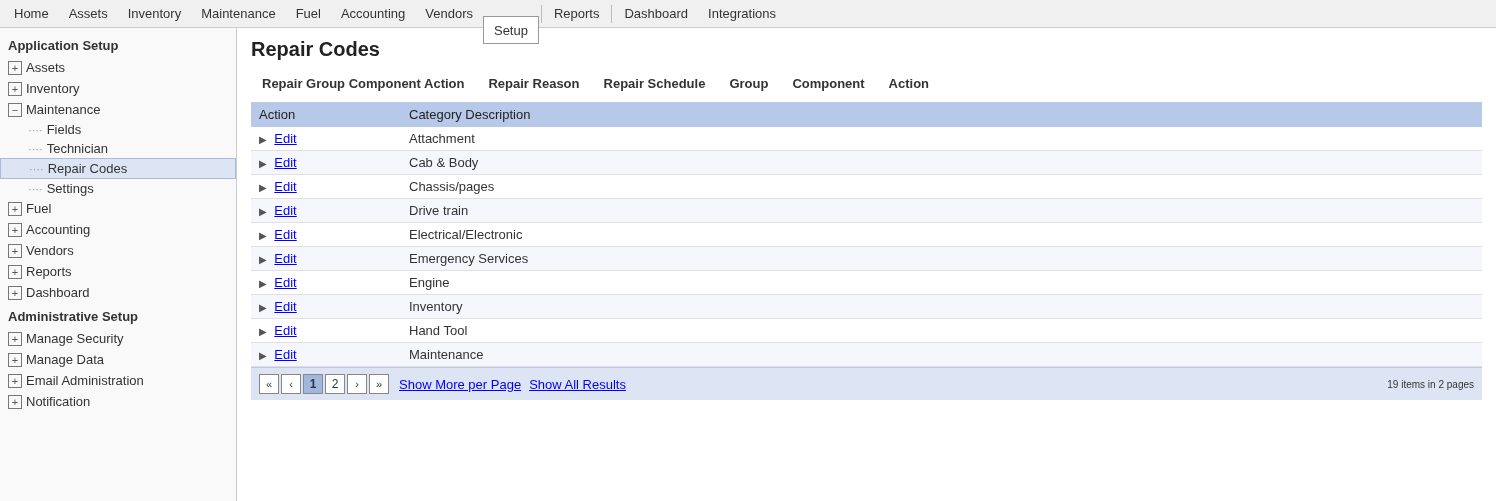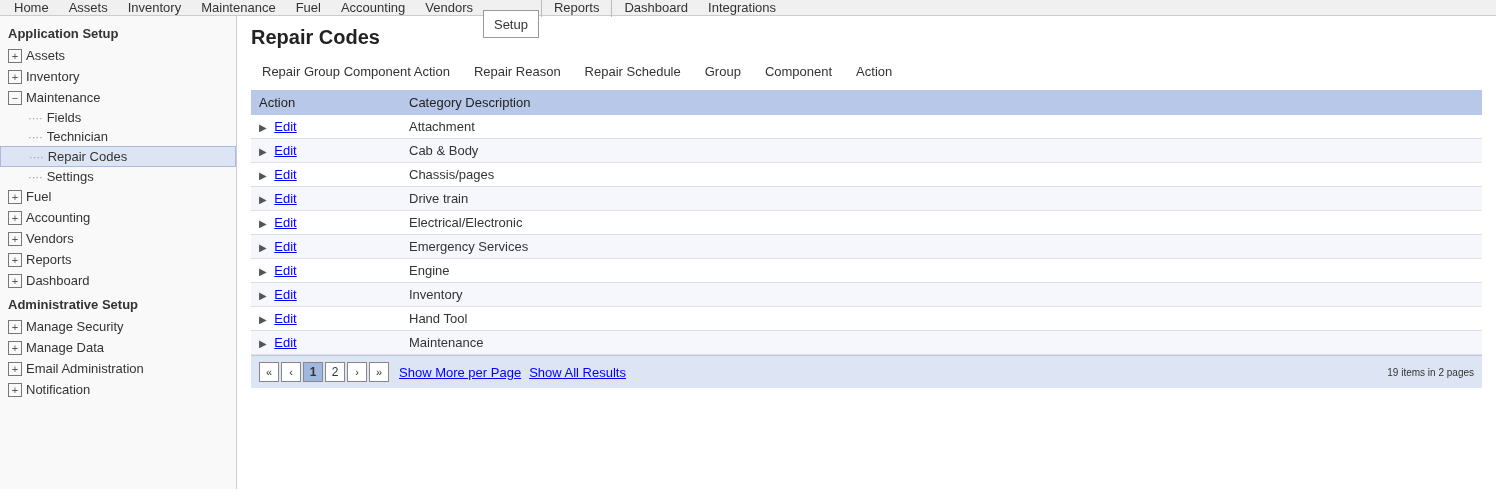--- a/index.html
+++ b/index.html
@@ -5,21 +5,21 @@
     * { box-sizing: border-box; margin: 0; padding: 0; }
     body { font-family: Arial, sans-serif; font-size: 13px; color: #333; background: #fff; overflow: hidden; }
 
     
     .top-nav {
       display: flex;
       align-items: center;
       background: #f0f0f0;
       border-bottom: 1px solid #ccc;
       padding: 0 4px;
-      height: 16px;
+      height: 28px;
     }
     .top-nav a {
       text-decoration: none;
       color: #333;
       padding: 4px 10px;
       font-size: 13px;
       display: inline-block;
       height: 28px;
       line-height: 20px;
     }
@@ -128,20 +128,21 @@
       border-bottom: none;
     }
     .tab {
       padding: 4px 10px;
       font-size: 13px;
       cursor: pointer;
       border: 1px solid transparent;
       background: transparent;
       margin-right: 2px;
       color: #333;
+      font-weight: bold;
     }
     .tab.active {
       border: 1px solid #e8a000;
       background: #fff9e6;
       font-weight: normal;
     }
 
     
     .data-table {
       width: 100%;

